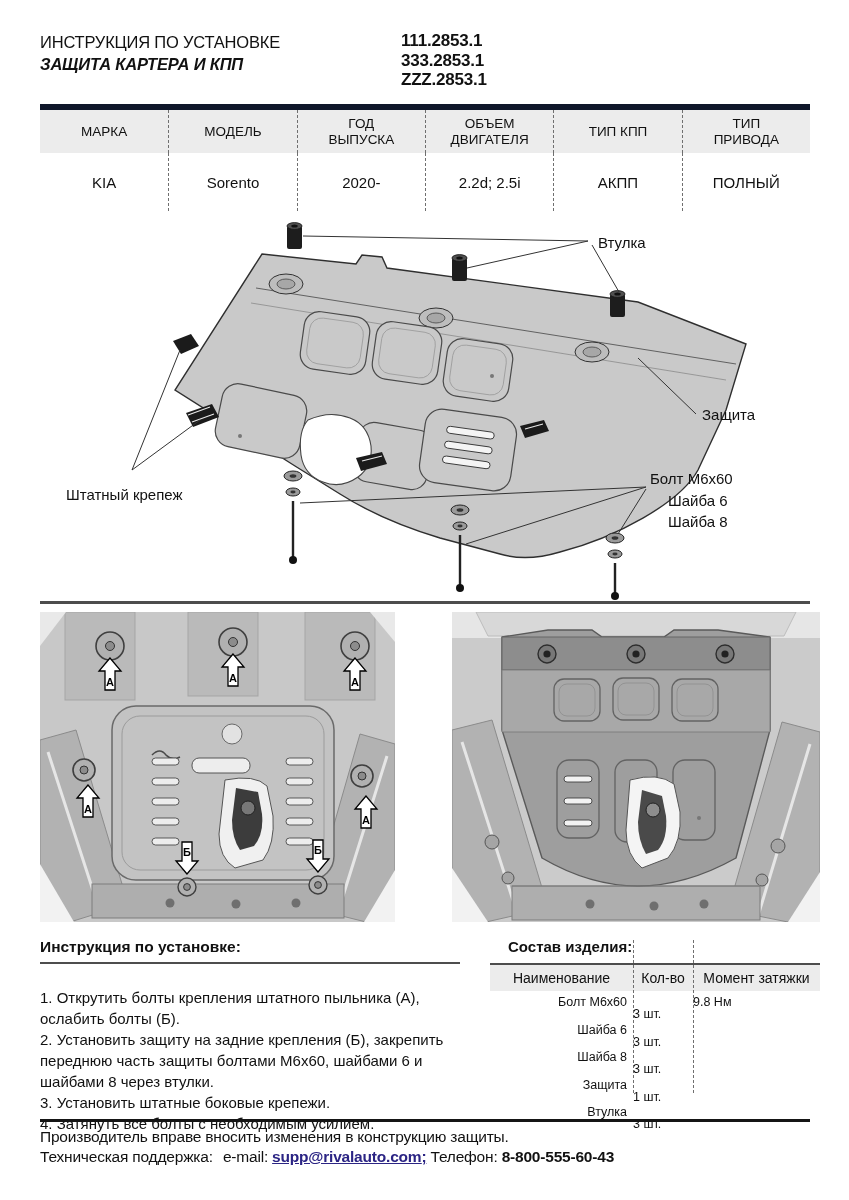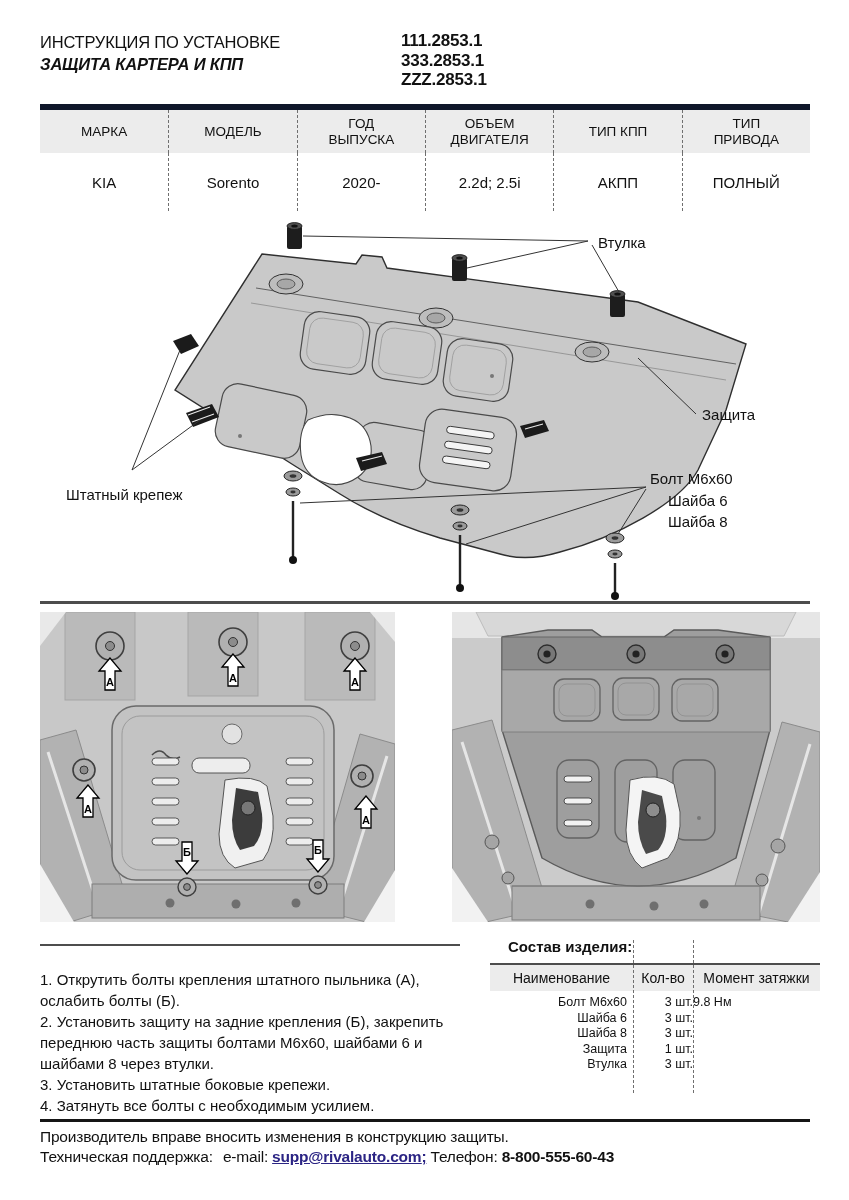--- a/index.html
+++ b/index.html
@@ -35,21 +35,21 @@
   .parts-panel{left:490px;top:938px;width:330px;height:160px;}
   .parts-heading{position:absolute;left:18px;top:0;font-size:15px;font-weight:bold;}
   .parts-rule{position:absolute;left:0;top:25px;width:330px;height:2px;background:#4d4d4d;}
   .parts-headrow{position:absolute;left:0;top:27px;width:330px;height:26px;background:#ececec;}
   .parts-col-label{position:absolute;top:0;height:26px;display:flex;align-items:center;
                    justify-content:center;font-size:14px;}
   .parts-dash{position:absolute;top:2px;height:153px;width:0;border-left:1px dashed #6f6f6f;}
   .parts-rows{position:absolute;left:0;top:57px;width:330px;font-size:12.5px;line-height:15.5px;}
   .parts-row{display:flex;}
   .parts-name{width:137px;text-align:right;padding-right:6px;}
-  .parts-qty{width:60px;text-align:right;}
+  .parts-qty{width:60px;text-align:left;margin-top:12px;}
   .parts-torque{width:127px;}
 
   
   .footer-rule{left:40px;top:1119px;width:770px;height:3px;background:#151515;}
   .footer-text{font-size:15.5px;letter-spacing:-0.2px;line-height:20px;}
   .email-link{font-weight:bold;text-decoration:underline;color:#2b2484;margin-top:45px;}
   .phone{font-weight:bold;}
 
   svg text{font-family:"Liberation Sans","DejaVu Sans",sans-serif;}
   .dlabel{font-size:15px;fill:#111;}
@@ -350,20 +350,21 @@
       <circle cx="247" cy="206" r="2" fill="#777"></circle>
 
       <path d="M178,168 q28,-8 44,4 l6,28 q2,30 -12,46 l-26,10 q-16,-12 -16,-38 z" fill="#f4f4f4" stroke="#555"></path>
       <path d="M190,178 l20,6 l4,20 q2,22 -8,34 l-12,4 q-8,-14 -8,-32 z" fill="#4a4a4a"></path>
       <circle cx="201" cy="198" r="7" fill="#8d8d8d" stroke="#222"></circle>
       <path d="M60,274 L308,274" stroke="#7d7d7d" stroke-width="1"></path>
     </g>
   </svg>
 
   <div class="abs inst-panel">
+    <div class="panel-heading">Инструкция по установке:</div>
     <div class="panel-rule inst-rule"></div>
     <div class="steps">
       <div>1. Открутить болты крепления штатного пыльника (А), ослабить болты (Б).</div>
       <div>2. Установить защиту на задние крепления (Б), закрепить переднюю часть защиты болтами М6х60, шайбами 6 и шайбами 8 через втулки.</div>
       <div>3. Установить штатные боковые крепежи.</div>
       <div>4. Затянуть все болты с необходимым усилием.</div>
     </div>
   </div>
 
   <div class="abs parts-panel">

